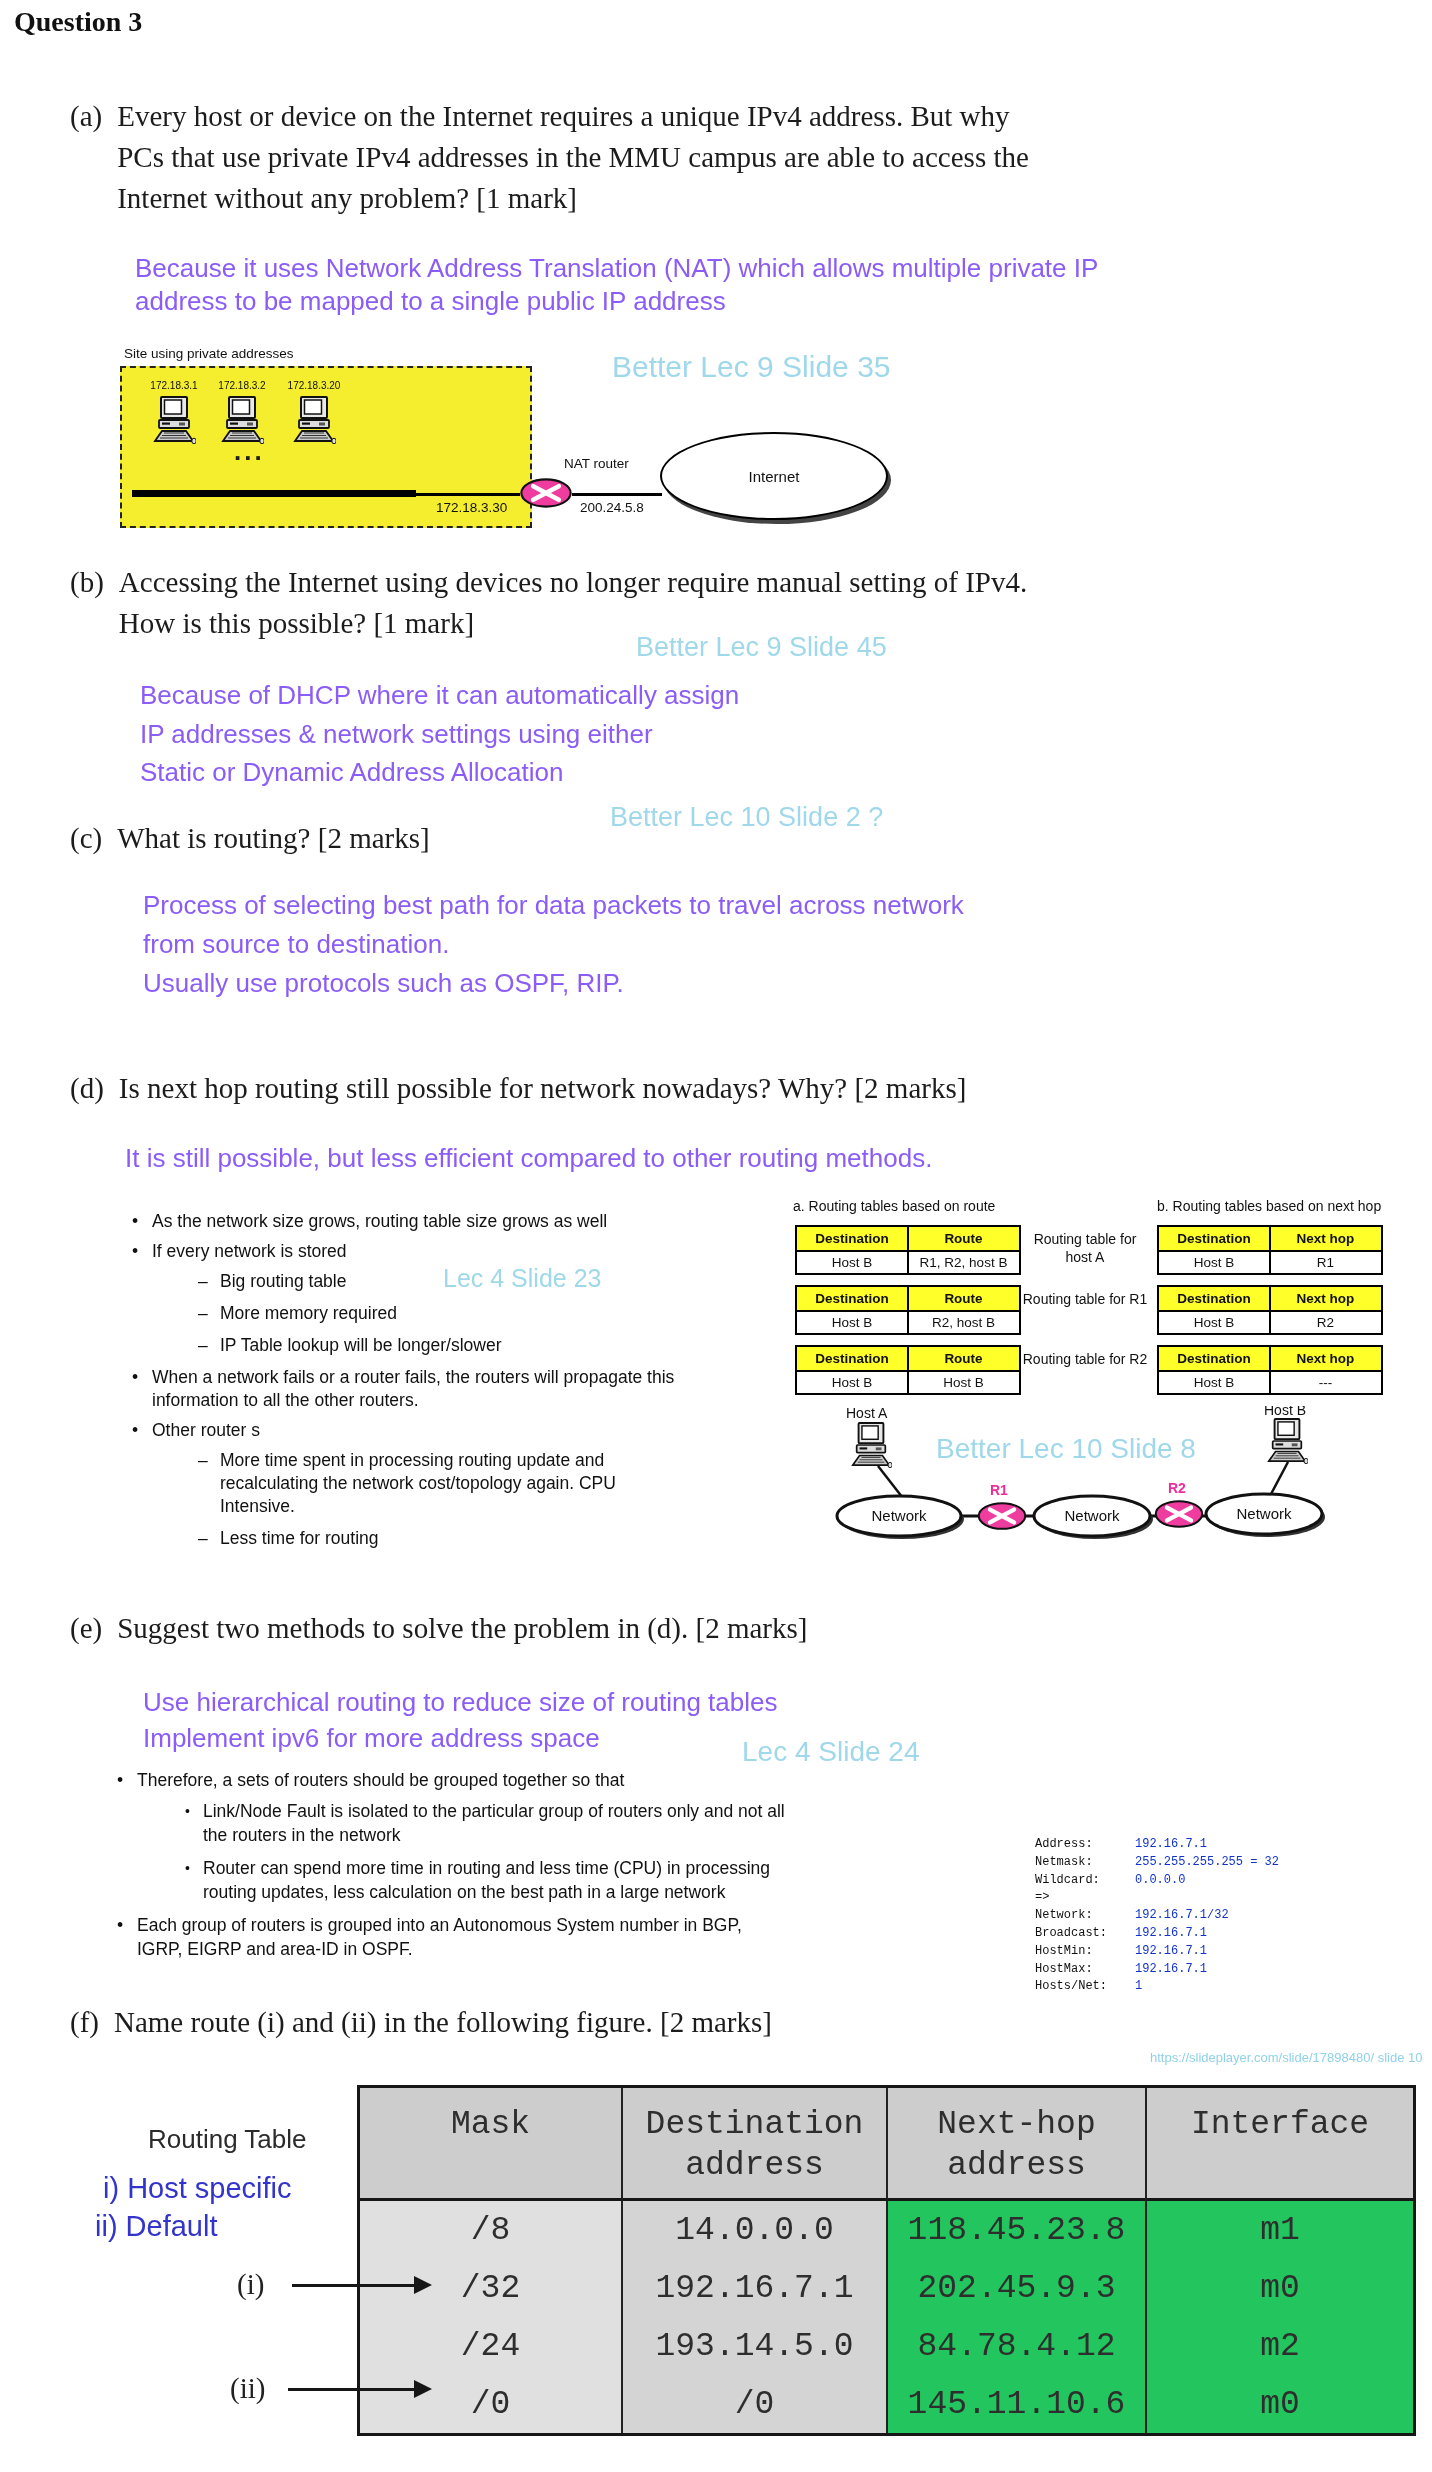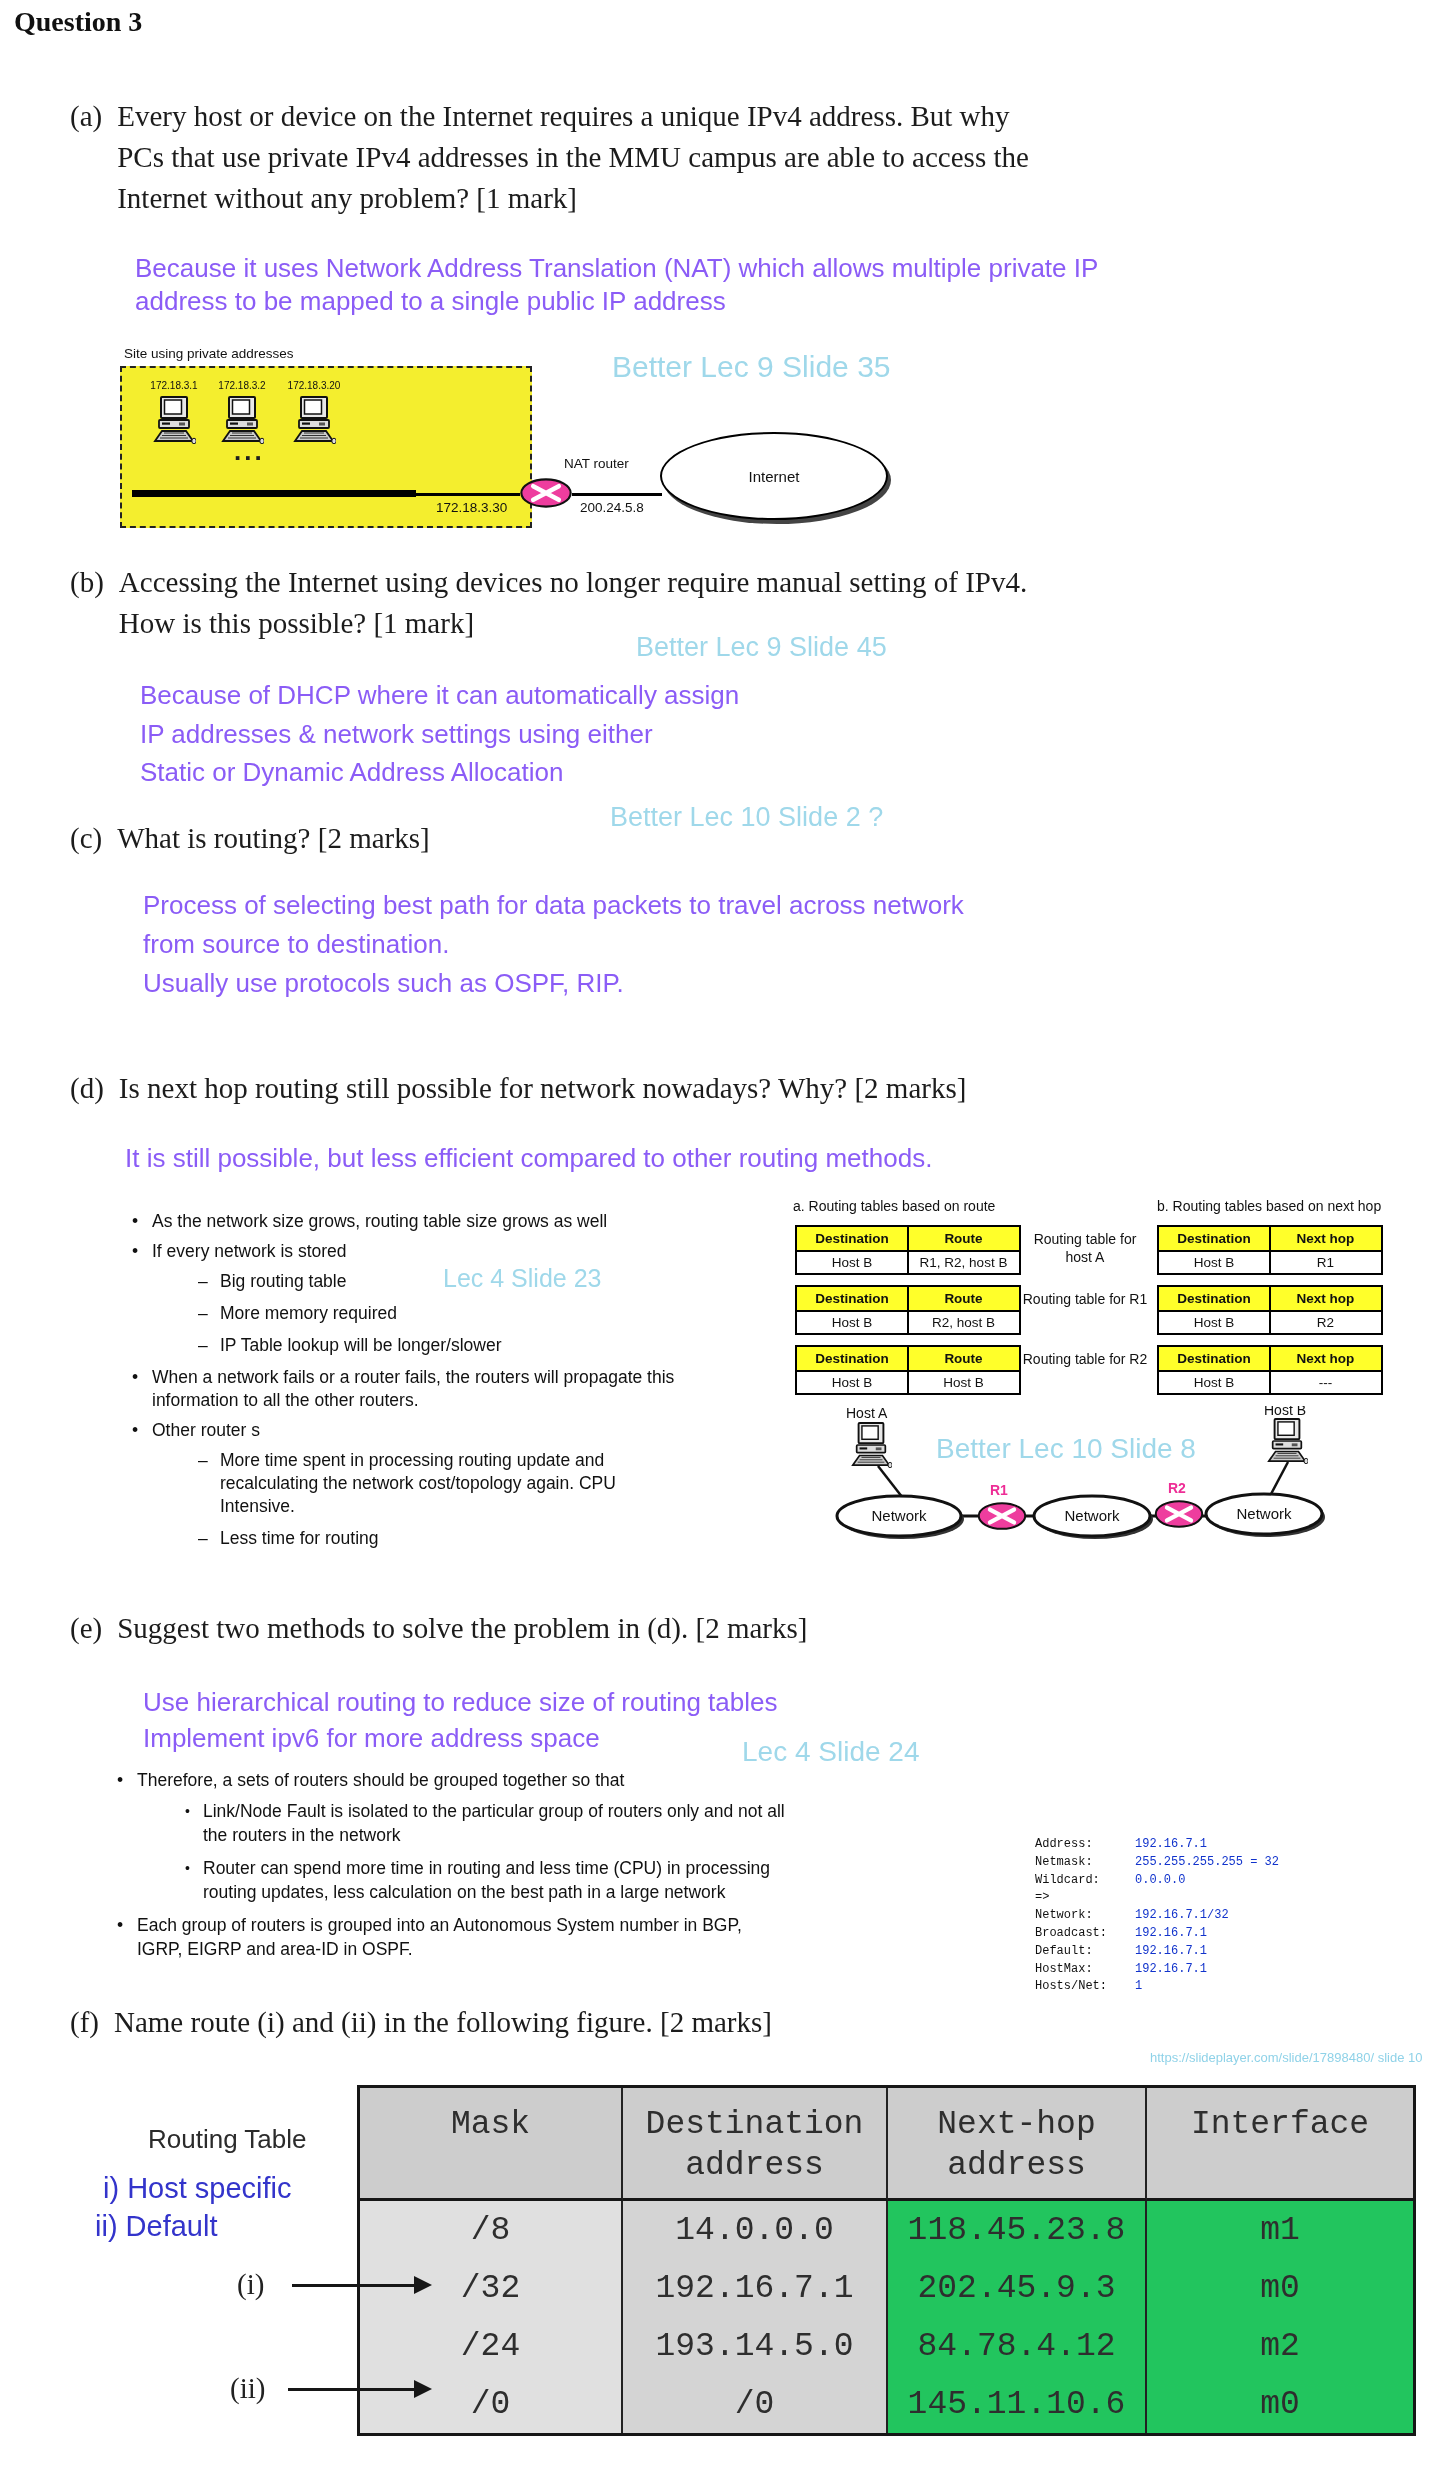--- a/index.html
+++ b/index.html
@@ -297,21 +297,21 @@
   </ul>
 </div>
 
 <div class="code">
   <div class="row"><span class="lb">Address:</span><span class="vl">192.16.7.1</span></div>
   <div class="row"><span class="lb">Netmask:</span><span class="vl">255.255.255.255 = 32</span></div>
   <div class="row"><span class="lb">Wildcard:</span><span class="vl">0.0.0.0</span></div>
   <div class="row"><span class="lb">=&gt;</span><span class="vl"></span></div>
   <div class="row"><span class="lb">Network:</span><span class="vl">192.16.7.1/32</span></div>
   <div class="row"><span class="lb">Broadcast:</span><span class="vl">192.16.7.1</span></div>
-  <div class="row"><span class="lb">Default:</span><span class="vl">192.16.7.1</span></div>
+  <div class="row"><span class="lb">HostMin:</span><span class="vl">192.16.7.1</span></div>
   <div class="row"><span class="lb">HostMax:</span><span class="vl">192.16.7.1</span></div>
   <div class="row"><span class="lb">Hosts/Net:</span><span class="vl">1</span></div>
 </div>
 
 <div class="q" style="left:70px;top:2002px">
   <span class="ql">(f)</span>
   <div>
       <div>Name route (i) and (ii) in the following figure. [2 marks]</div>
     </div>
 </div>

